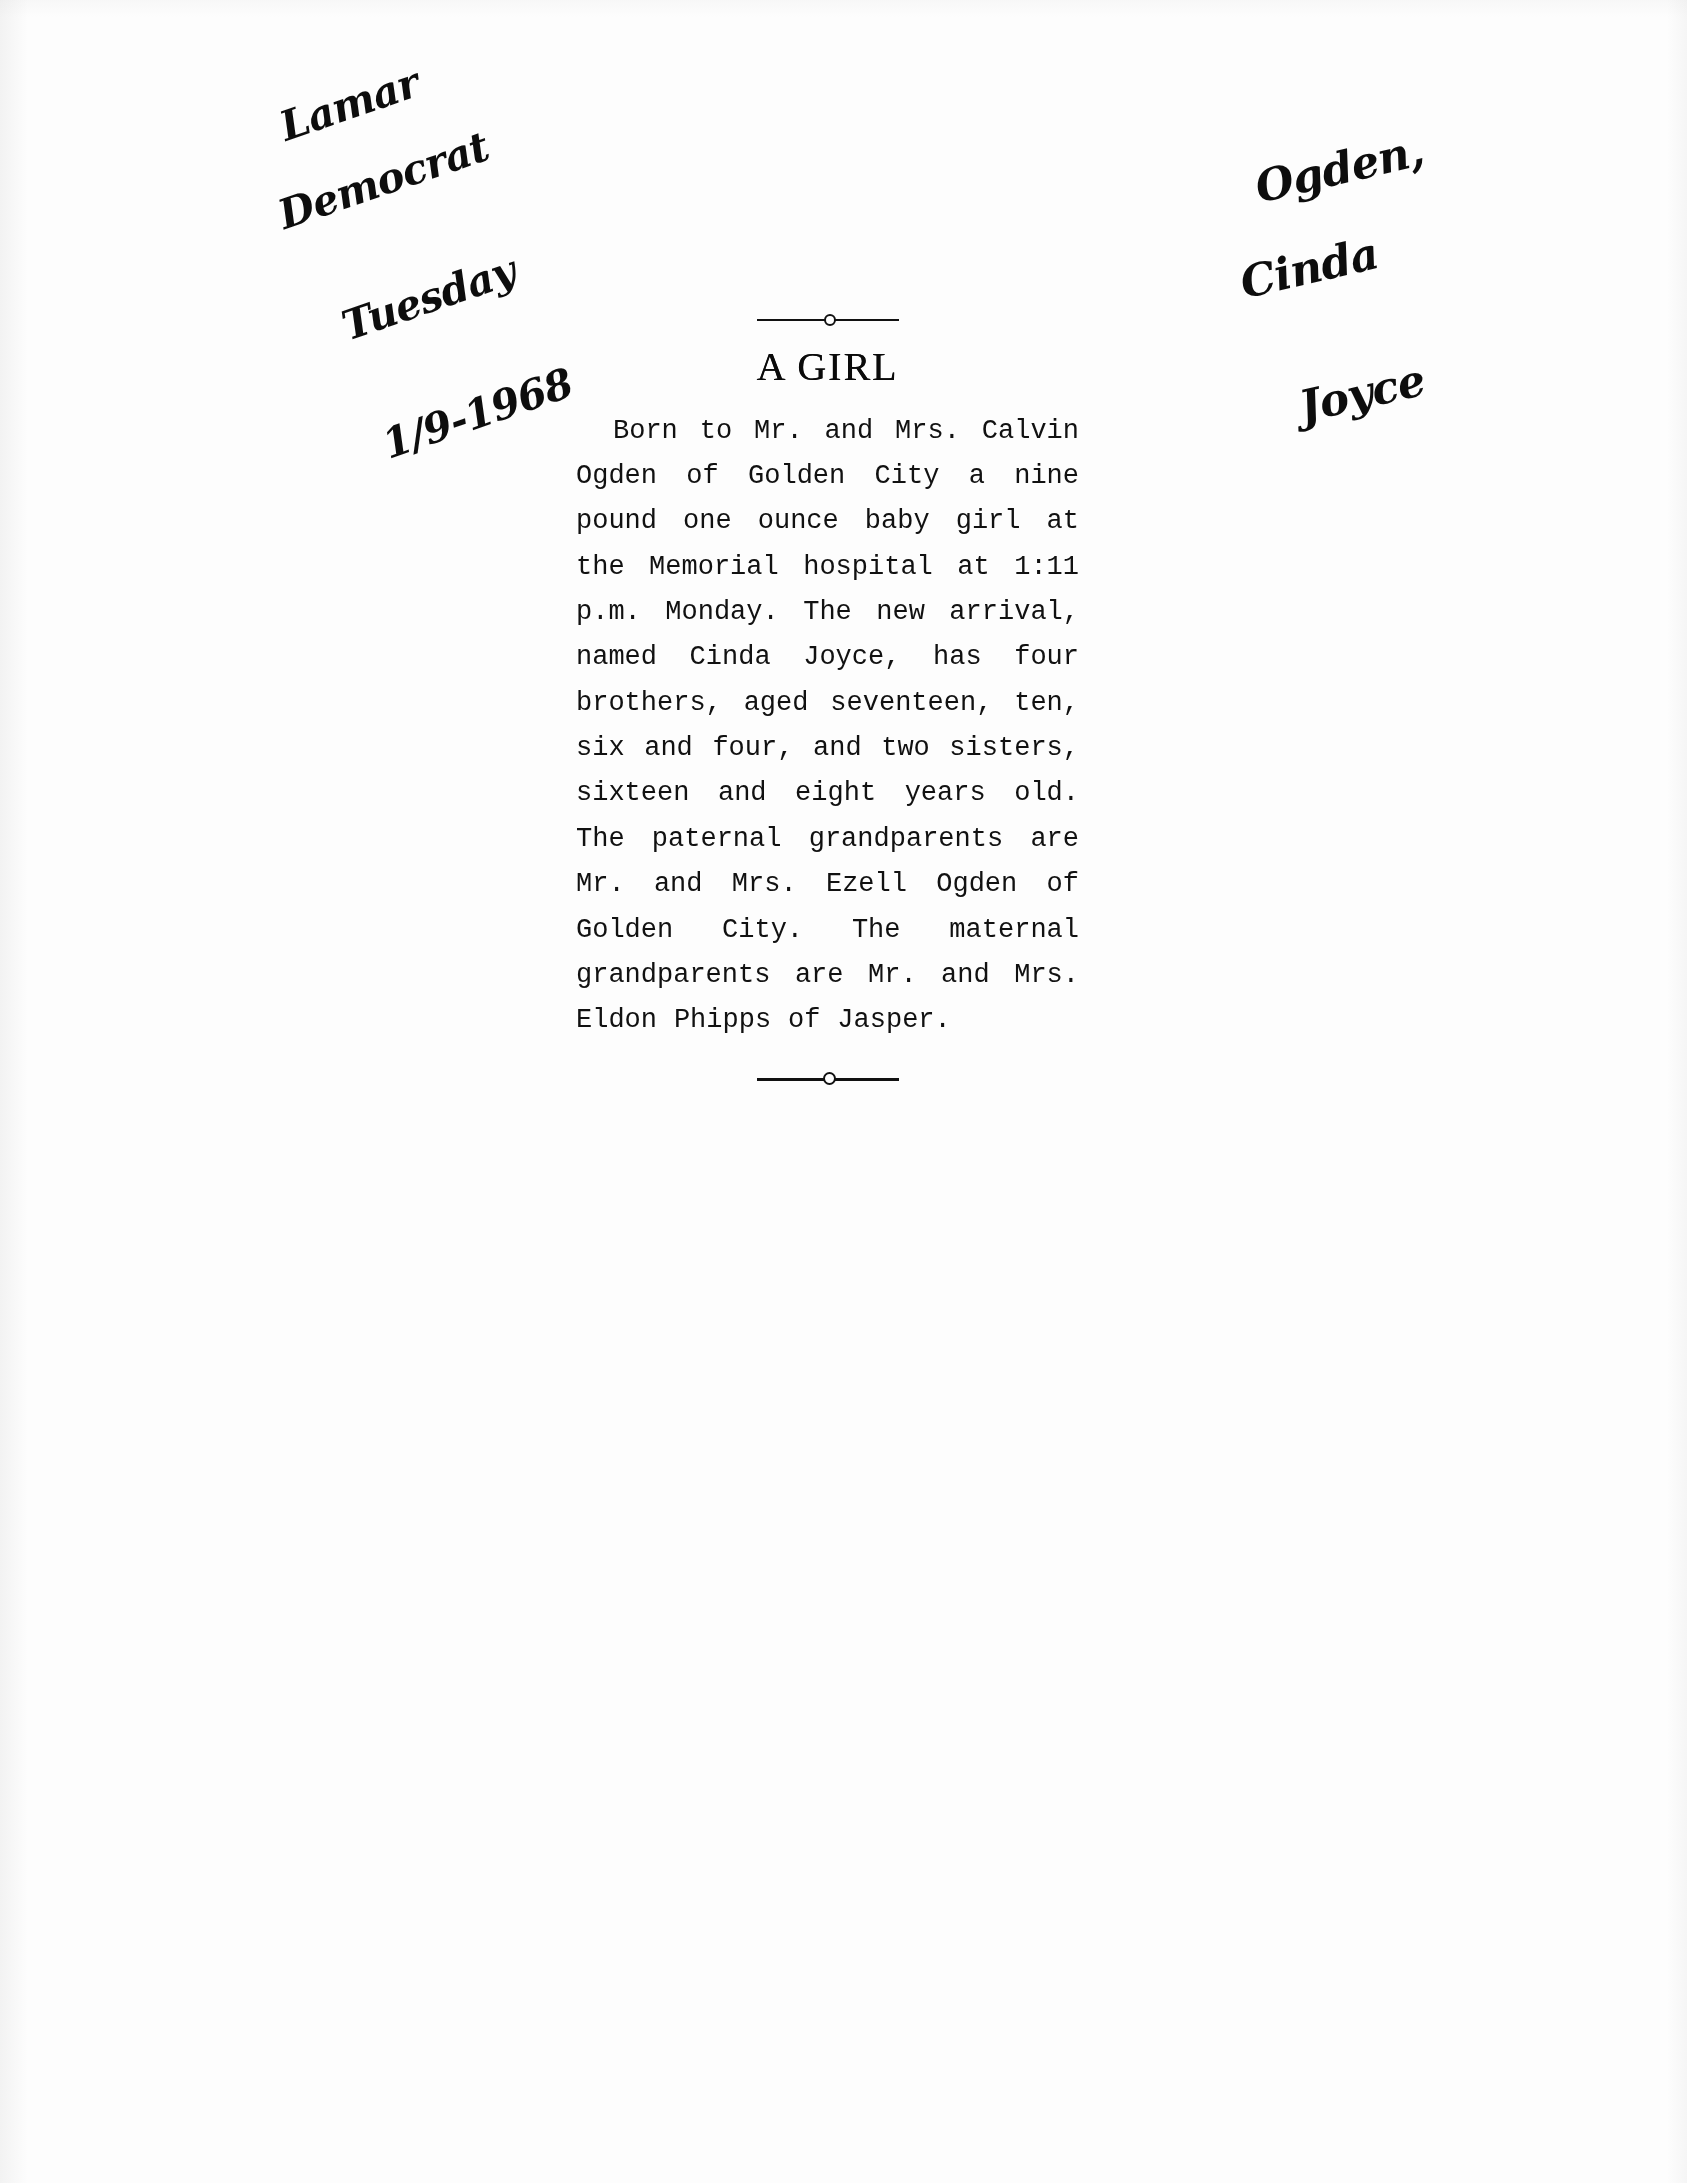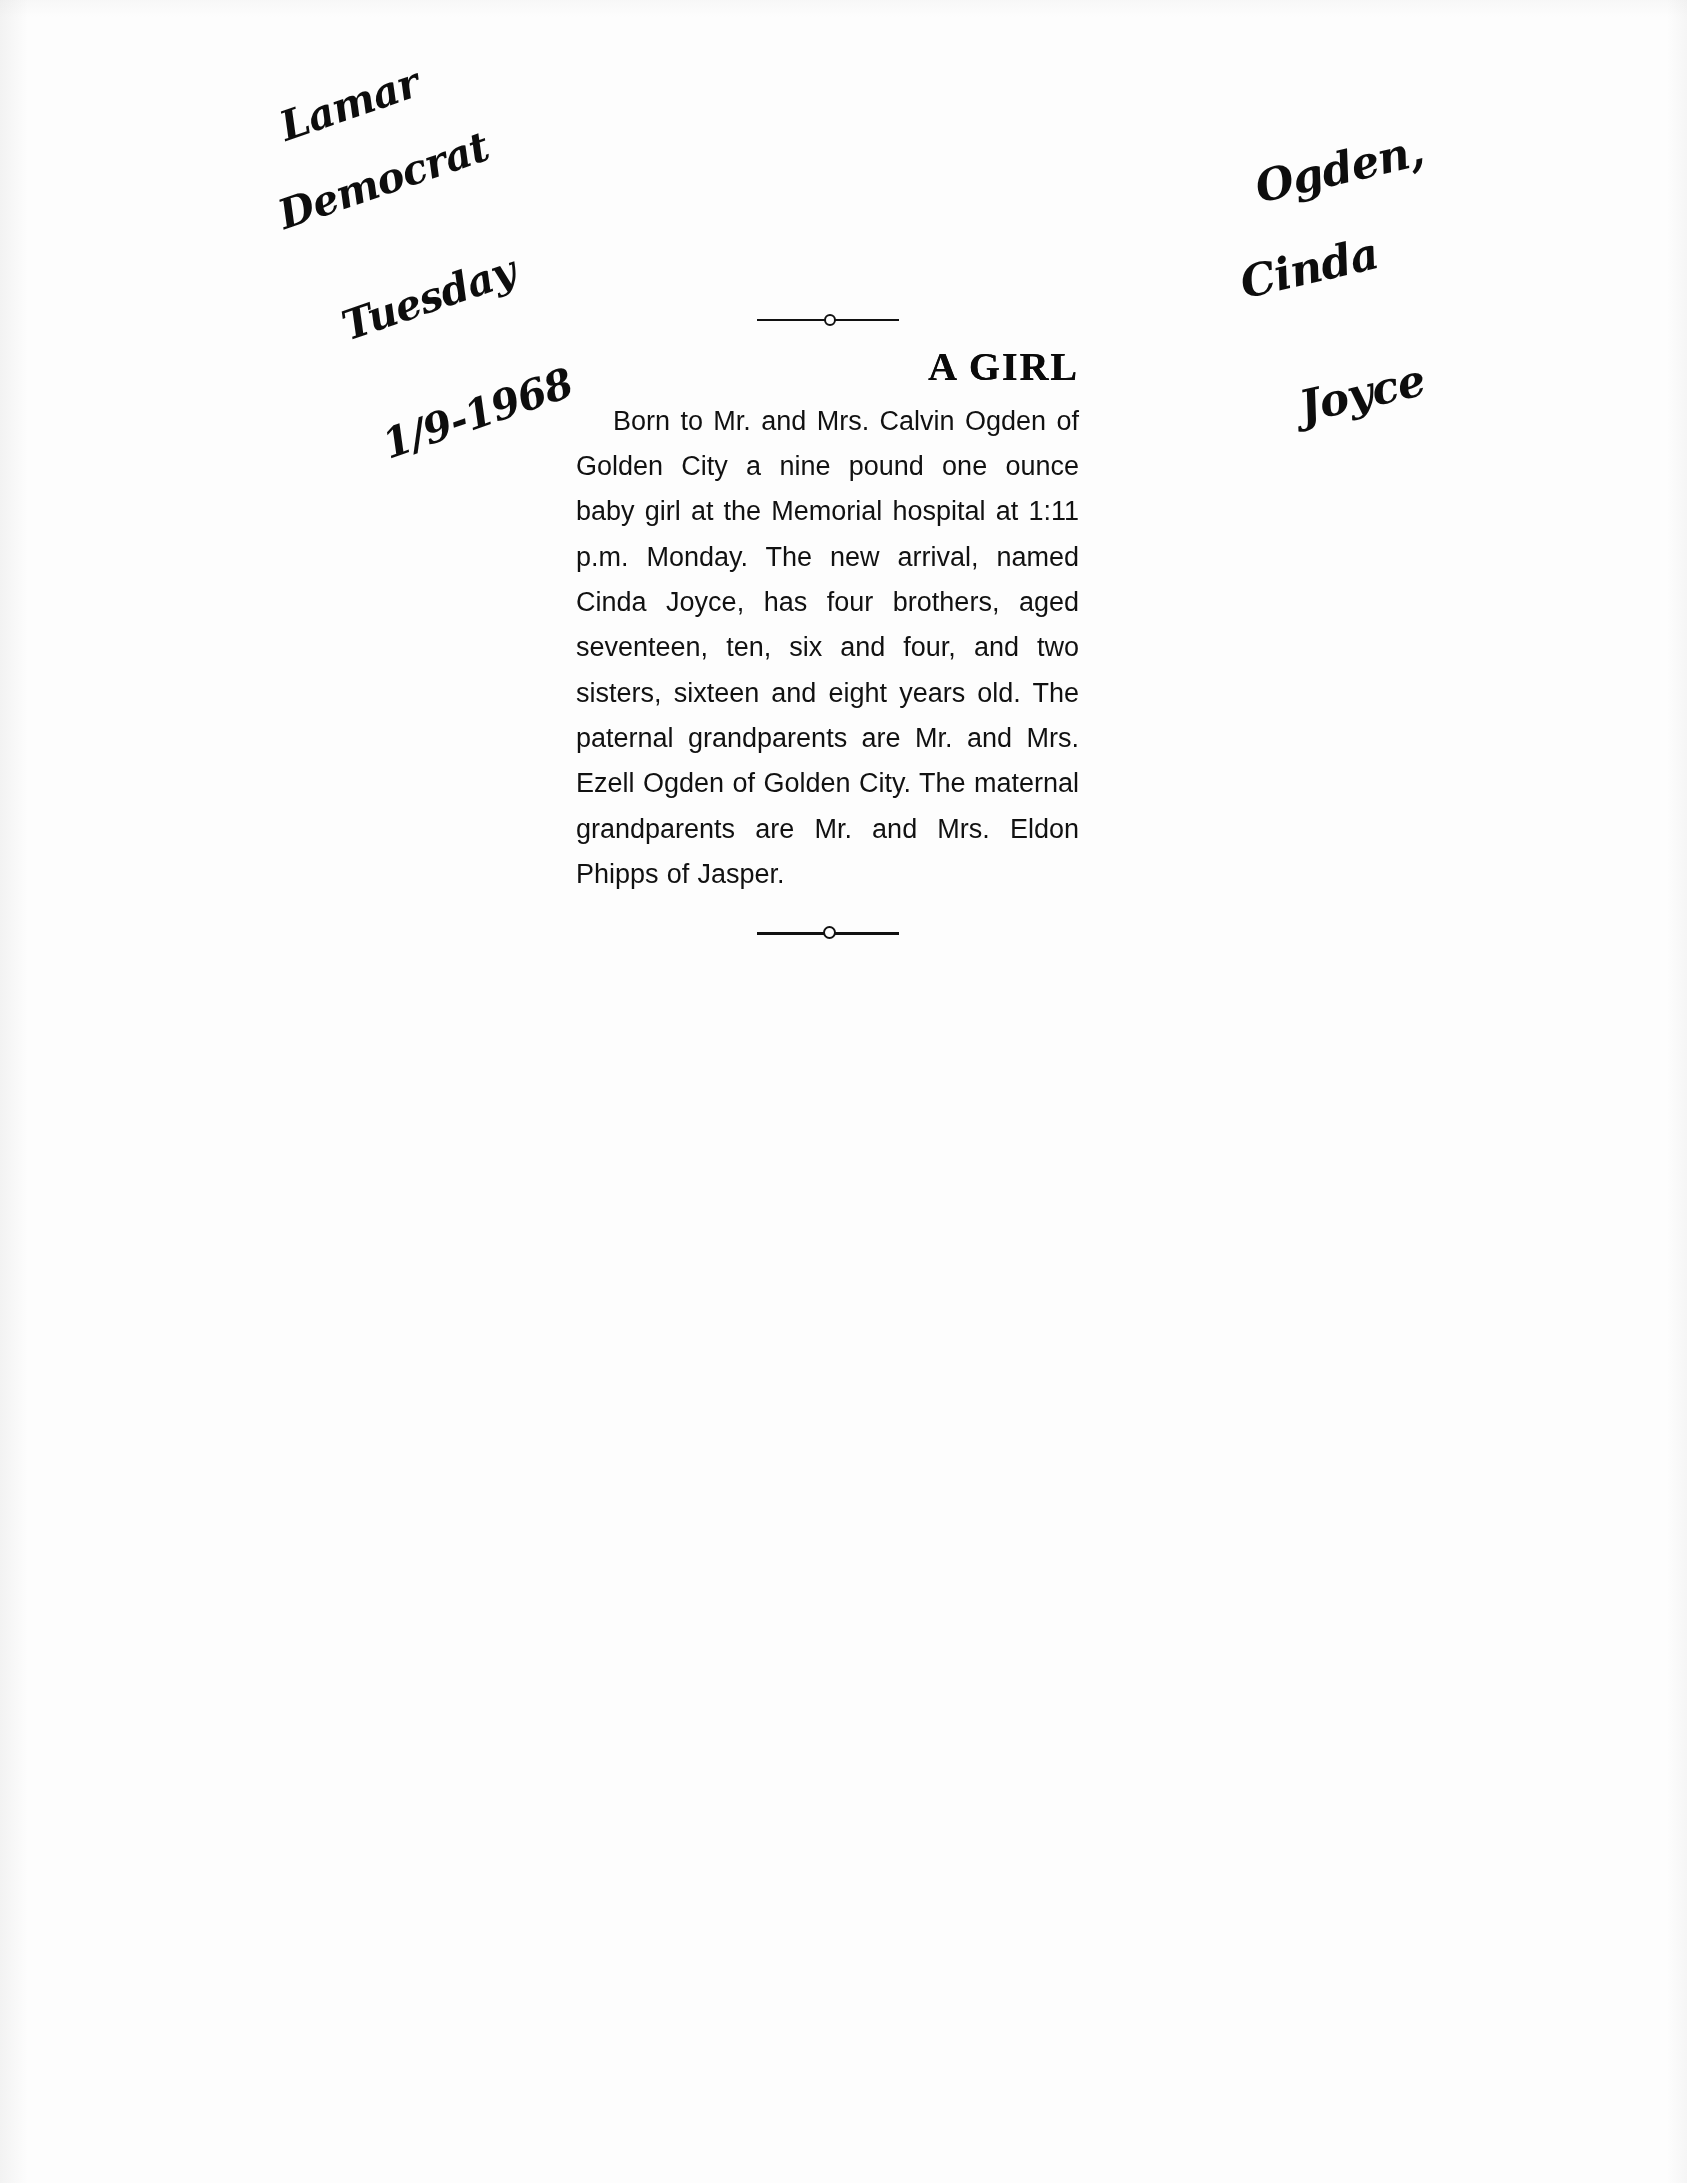--- a/index.html
+++ b/index.html
@@ -98,33 +98,33 @@
     top: 2.6px;
     left: 67px;
     width: 8.6px;
     height: 8.6px;
     border: 2px solid #111;
     border-radius: 50%;
     background: #fff;
   }
 
   #headline {
-    text-align: right;
+    text-align: center;
     font-family: "Liberation Serif", serif;
-    font-weight: bold;
+    font-weight: normal;
     font-size: 40px;
     letter-spacing: 2px;
     color: #0a0a0a;
     margin-top: 14.6px;
-    margin-bottom: 9px;
+    margin-bottom: 19px;
     text-shadow: 0.3px 0 0 #0a0a0a;
   }
 
   #article-body {
-    font-family: Liberation Sans, sans-serif;
+    font-family: Liberation Mono, monospace;
     font-size: 27px;
     line-height: 1.68;
     color: #111;
     text-align: justify;
     text-justify: inter-word;
     text-indent: 37px;
     word-spacing: 0.7px;
     
     width: 503px;
   }

